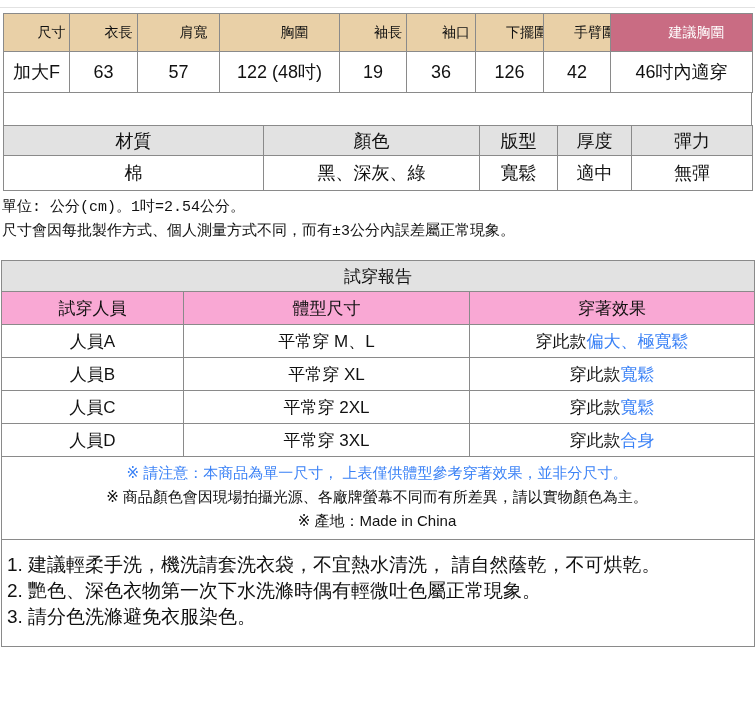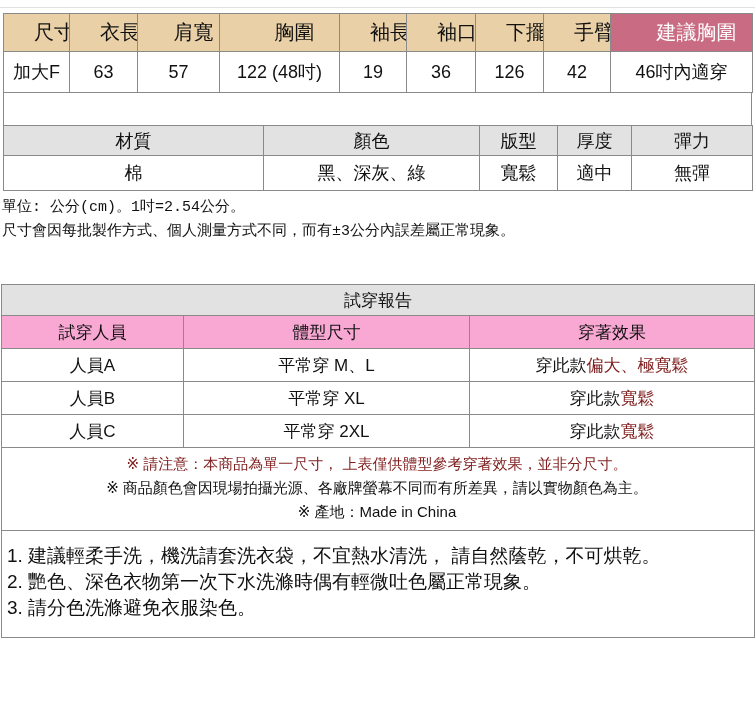--- a/index.html
+++ b/index.html
@@ -10,37 +10,37 @@
     -webkit-font-smoothing:antialiased;
   }
   .hairline-top { position:absolute; top:7px; left:0; width:755px; height:0; border-top:1px solid #e2e2e2; }
 
   table { border-collapse:collapse; table-layout:fixed; width:100%; }
   td { border:1px solid #8a8a8a; text-align:center; vertical-align:middle; padding:0;
        overflow:hidden; white-space:nowrap; }
 
   
   .spec-block { margin:13px 2px 0 3px; width:749px; }
-  .t1 .hdr td { background:#e9d0a7; height:37px; font-size:20px;padding-left:30px; }
+  .t1 .hdr td { background:#e9d0a7; height:37px; font-size:14px;padding-left:30px; }
   .t1 .val td { height:40px; font-size:18px; }
   .t1 td.pink { background:#c96c83; color:#ffffff; }
   .empty-row { height:32px; border-left:1px solid #8a8a8a; border-right:1px solid #8a8a8a; }
   .t2 .hdr td { background:#e2e2e2; height:29px; font-size:18px; }
   .t2 .val td { height:34px; font-size:18px; }
 
   
   .unit-notes { margin:5px 0 0 2px; font-size:15px; line-height:24px;font-family:Liberation Mono, monospace; }
   .unit-notes div { white-space:nowrap; }
 
   
-  .fit-block { margin:40px 1px 0 1px; width:680px;border-radius:26px; }
+  .fit-block { margin:16px 1px 0 1px; width:680px;border-radius:26px; }
   .fit .title td { background:#e2e2e2; height:30px; font-size:17px; }
   .fit .hdr td   { background:#f9a8d4; height:32px; font-size:17px; }
   .fit .row td   { height:32px; font-size:17px; }
-  .red { color:#7f1d1d; }
+  .red { color:#3b82f6; }
   .fit .notes td { text-align:center; padding:4px 8px 6px 6px; font-size:15px; line-height:24px; white-space:normal; }
   .fit .washhdr td { background:#e2e2e2; height:31px; font-size:17px; }
   .fit .wash td  { text-align:left; padding:12px 8px 16px 5px; font-size:19px; line-height:26px; white-space:normal; }
 </style>
 </head>
 <body>
 
 <div class="hairline-top"></div>
 
 <div class="spec-block">
@@ -141,20 +141,25 @@
     <tr class="row">
       <td>人員B</td>
       <td>平常穿 XL</td>
       <td><span>穿此款</span><span class="red">寬鬆</span></td>
     </tr>
     <tr class="row">
       <td>人員C</td>
       <td>平常穿 2XL</td>
       <td><span>穿此款</span><span class="red">寬鬆</span></td>
     </tr>
+    <tr class="row">
+      <td>人員D</td>
+      <td>平常穿 3XL</td>
+      <td><span>穿此款</span><span class="red">合身</span></td>
+    </tr>
     <tr class="notes">
       <td colspan="3">
         <div class="red">※ 請注意：本商品為單一尺寸， 上表僅供體型參考穿著效果，並非分尺寸。</div>
         <div>※ 商品顏色會因現場拍攝光源、各廠牌螢幕不同而有所差異，請以實物顏色為主。</div>
         <div>※ 產地：Made in China</div>
       </td>
     </tr>
     <tr class="wash">
       <td colspan="3">
         <div>1. 建議輕柔手洗，機洗請套洗衣袋，不宜熱水清洗， 請自然蔭乾，不可烘乾。</div>

